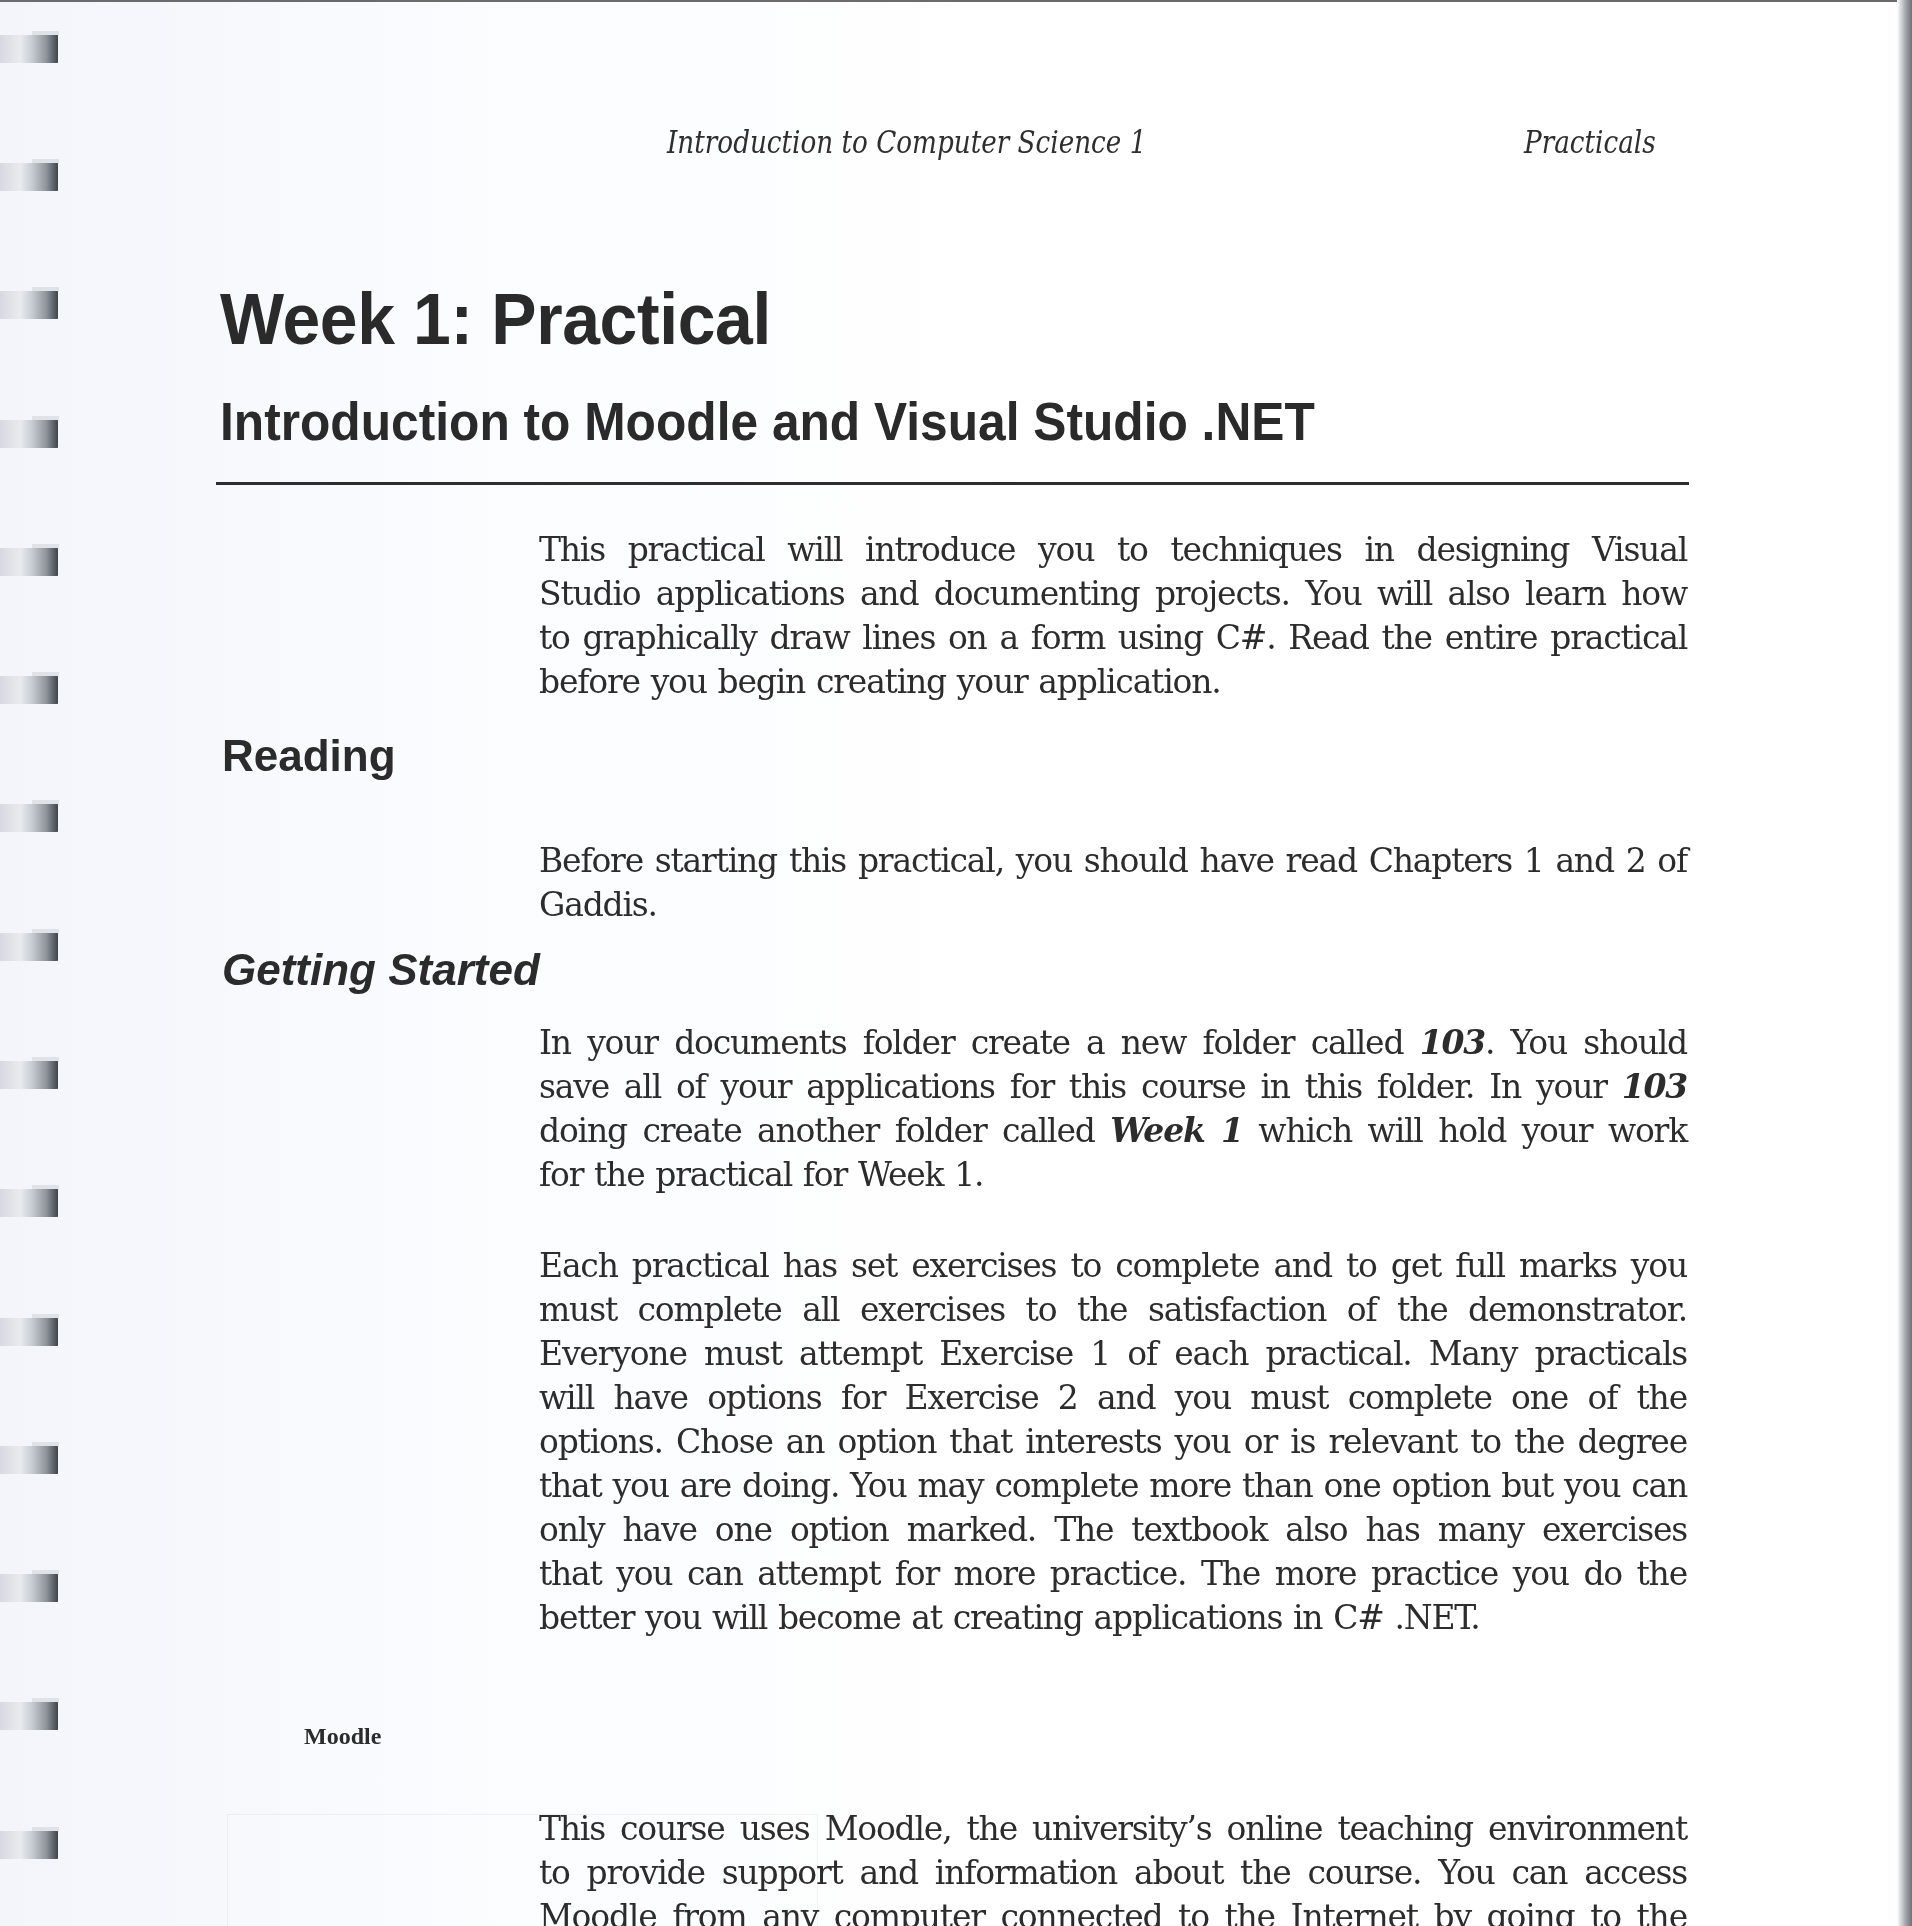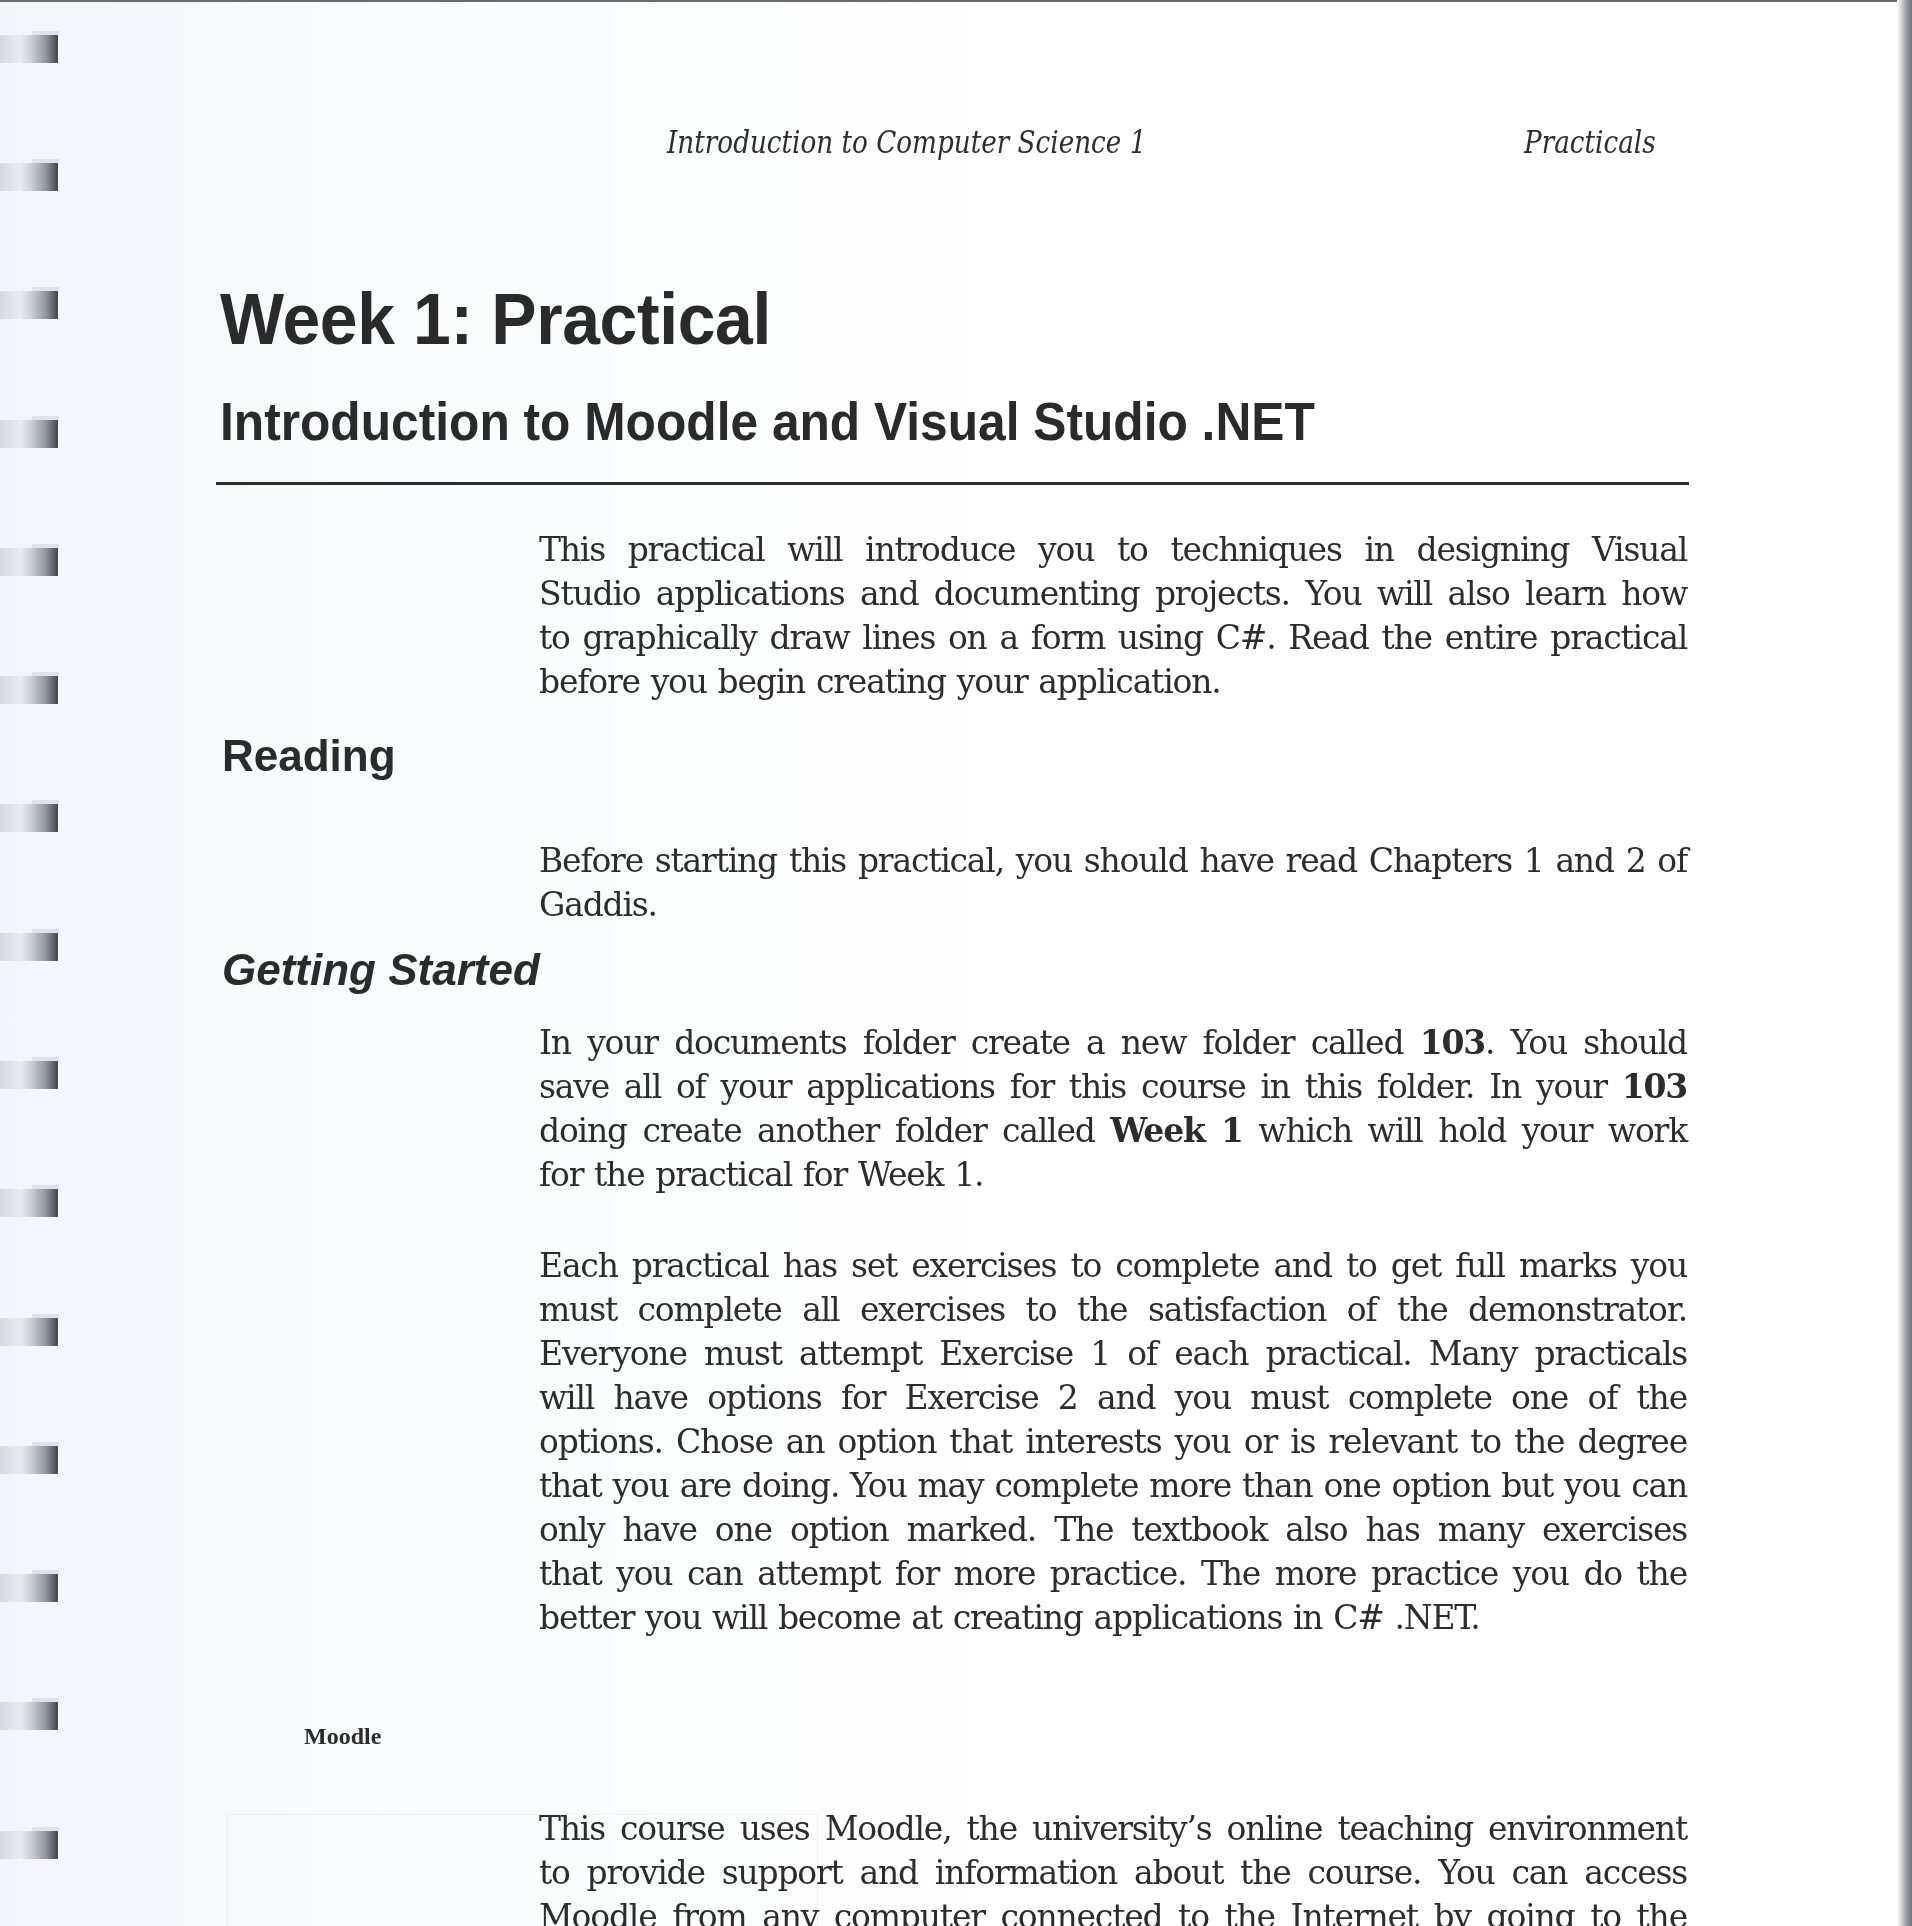--- a/index.html
+++ b/index.html
@@ -108,21 +108,21 @@
     .para {
       position: absolute; left: 539px; width: 1148px;
       font-family: "DejaVu Serif", serif;
       font-size: 33px;
       line-height: 44px;
       color: #2c2c2c;
       text-align: justify;
       letter-spacing: -1.2px;
       word-spacing: 1.5px;
     }
-    .para b { font-weight: bold; }
+    .para b { font-weight: bold; font-style: italic; }
     .ghost-box {
       position: absolute; left: 227px; top: 1814px; width: 589px; height: 732px;
       border: 1.2px solid rgba(160, 160, 170, 0.12);
     }
   </style>
 </head>
 <body>
 
 <div class="page">
   <div class="top-edge"></div>

